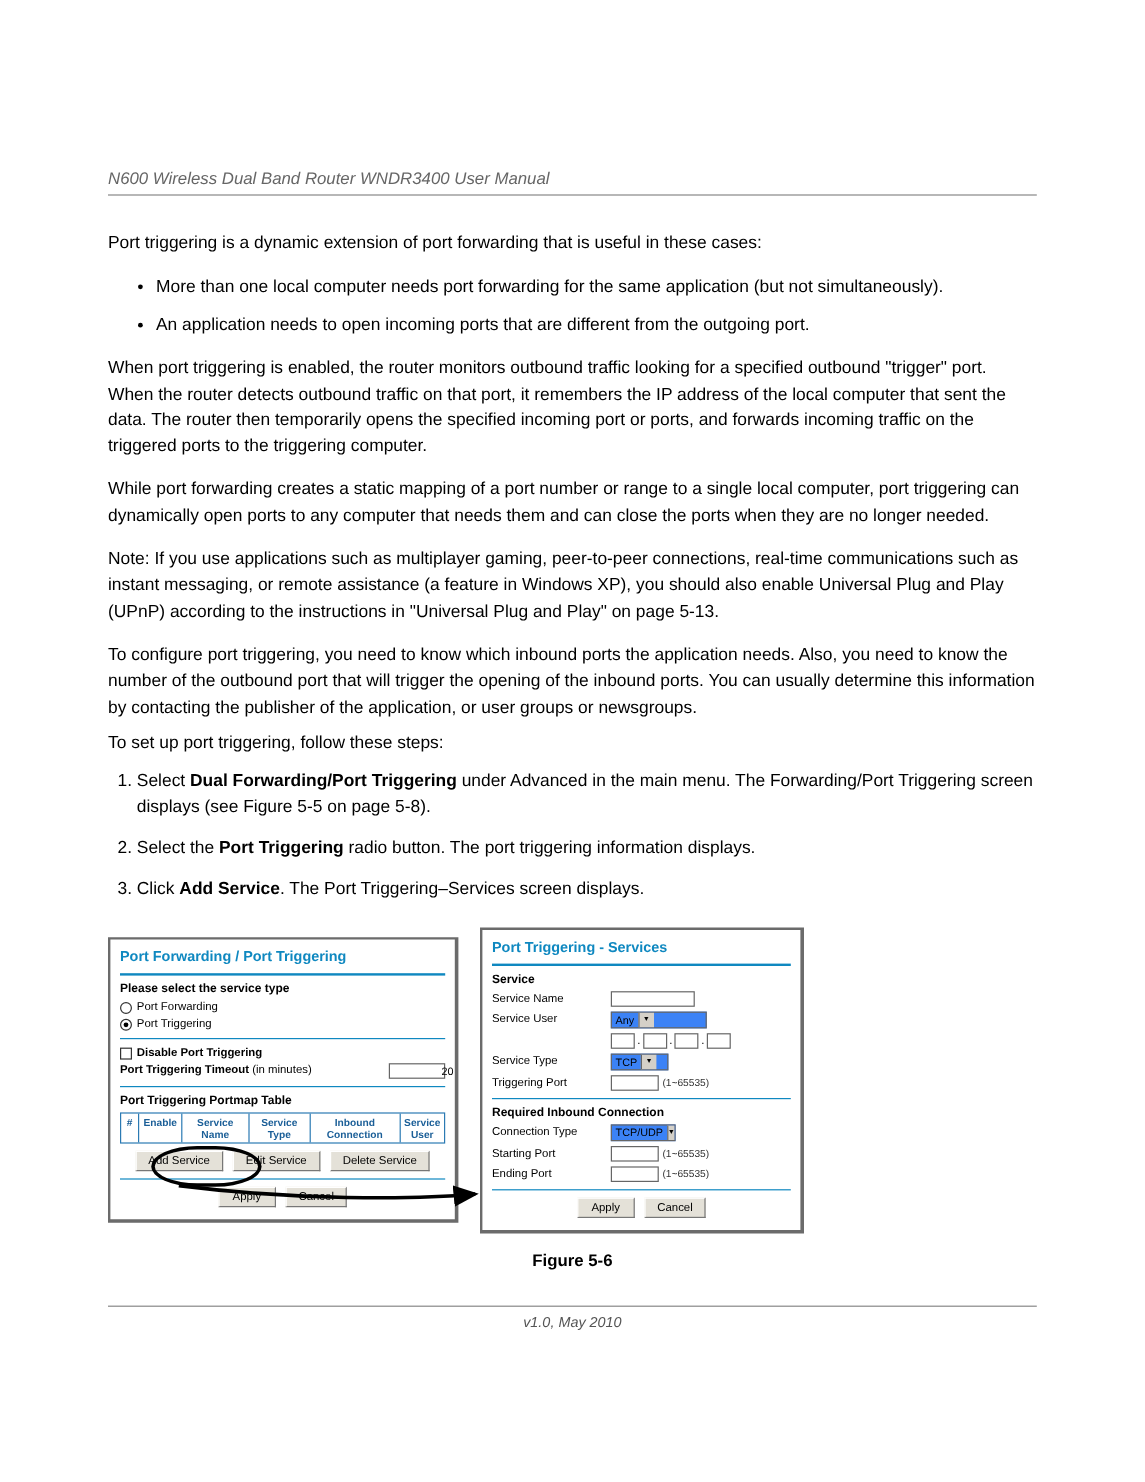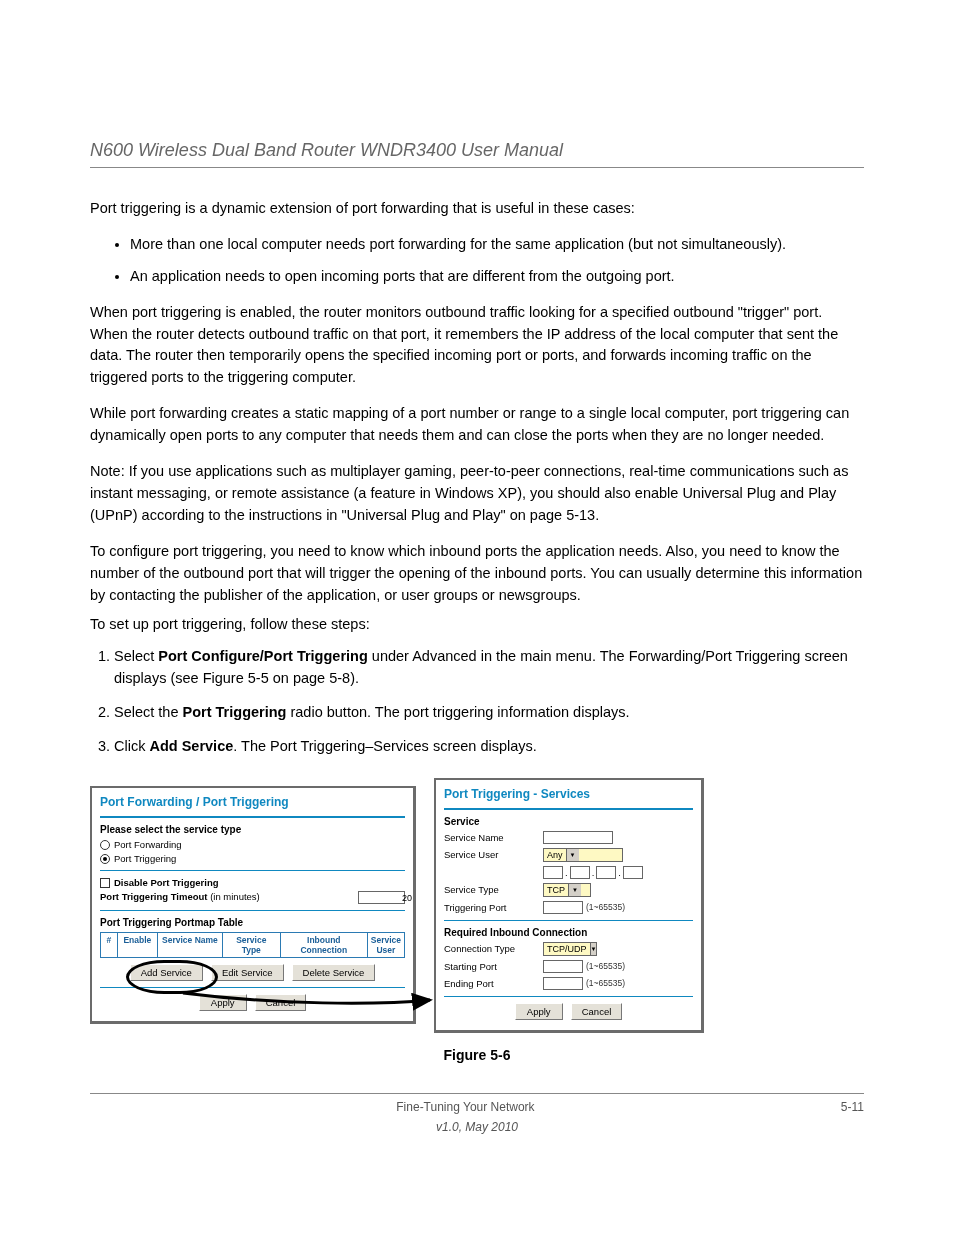--- a/index.html
+++ b/index.html
@@ -22,21 +22,21 @@
   .header-line {
     border-top: 1px solid #888;
     margin-bottom: 30px;
     width: 100%;
   }
   .header-row {
     display: flex;
     justify-content: space-between;
     font-style: italic;
     color: #666;
-    font-size: 18px;
+    font-size: 14px;
     margin-bottom: 6px;
   }
   .section-title {
     color: #2b8fbf;
     font-size: 20px;
     margin-top: 36px;
     margin-bottom: 12px;
     font-weight: normal;
   }
   .body-text {
@@ -72,21 +72,21 @@
     border: 3px solid #6b6b6b;
     border-top-width: 2px;
     border-left-width: 2px;
     background: #fff;
     font-family: Tahoma, Arial, sans-serif;
     font-size: 9.5px;
     box-sizing: border-box;
     padding: 4px 8px 6px 8px;
   }
   .panel.left {
-    width: 326px;
+    width: 292px;
   }
   .panel.right {
     width: 270px;
   }
   .panel-title {
     color: #0f88c0;
     font-weight: bold;
     font-size: 12px;
     padding: 3px 0 4px 0;
   }
@@ -144,21 +144,21 @@
     display: inline-flex;
     align-items: center;
   }
   .tinput.w30 { width: 30px; padding-left: 43px; }
   .tinput.w40 { width: 40px; }
   .tinput.w20 { width: 20px; }
   .tinput.w70 { width: 70px; }
   .select {
     border: 1px solid #666;
     height: 14px;
-    background: #fef9c3;
+    background: #3b82f6;
     font-size: 9px;
     display: inline-flex;
     align-items: center;
     box-sizing: border-box;
   }
   .select .seltxt { padding: 0 3px; }
   .select .selbtn {
     width: 12px;
     background: #d4d0c8;
     border-left: 1px solid #666;
@@ -301,21 +301,21 @@
   </ul>
   <p class="body-text">When port triggering is enabled, the router monitors outbound traffic looking for a specified outbound "trigger" port. When the router detects outbound traffic on that port, it remembers the IP address of the local computer that sent the data. The router then temporarily opens the specified incoming port or ports, and forwards incoming traffic on the triggered ports to the triggering computer.</p>
   <p class="body-text">While port forwarding creates a static mapping of a port number or range to a single local computer, port triggering can dynamically open ports to any computer that needs them and can close the ports when they are no longer needed.</p>
   <p class="body-text">Note: If you use applications such as multiplayer gaming, peer-to-peer connections, real-time communications such as instant messaging, or remote assistance (a feature in Windows XP), you should also enable Universal Plug and Play (UPnP) according to the instructions in "Universal Plug and Play" on page 5-13.</p>
   <p class="body-text">To configure port triggering, you need to know which inbound ports the application needs. Also, you need to know the number of the outbound port that will trigger the opening of the inbound ports. You can usually determine this information by contacting the publisher of the application, or user groups or newsgroups.</p>
 
   <p class="follow-steps">To set up port triggering, follow these steps:</p>
 
   <ol class="steps">
     <li>
-      <span>Select </span><span class="bold-inline">Port Configure/Port Triggering</span><span> under Advanced in the main menu. The Forwarding/Port Triggering screen displays (see </span><span>Figure 5-5 on page 5-8</span><span>).</span>
+      <span>Select </span><span class="bold-inline">Dual Forwarding/Port Triggering</span><span> under Advanced in the main menu. The Forwarding/Port Triggering screen displays (see </span><span>Figure 5-5 on page 5-8</span><span>).</span>
     </li>
     <li>
       <span>Select the </span><span class="bold-inline">Port Triggering</span><span> radio button. The port triggering information displays.</span>
     </li>
     <li>
       <span>Click </span><span class="bold-inline">Add Service</span><span>. The Port Triggering–Services screen displays.</span>
     </li>
   </ol>
 
   <div class="figure-wrap">
@@ -461,22 +461,17 @@
       </div>
     </div>
 
   </div>
 
   <div class="figure-caption">Figure 5-6</div>
 
   <div class="footer-rule"></div>
   <div class="footer-row">
     <span></span>
-    <span class="footer-center">Fine-Tuning Your Network</span>
-    <span>5-11</span>
-  </div>
-  <div class="footer-row">
-    <span></span>
     <span class="footer-center" style="font-style:italic">v1.0, May 2010</span>
     <span></span>
   </div>
 
 </div>
 
 </body></html>

